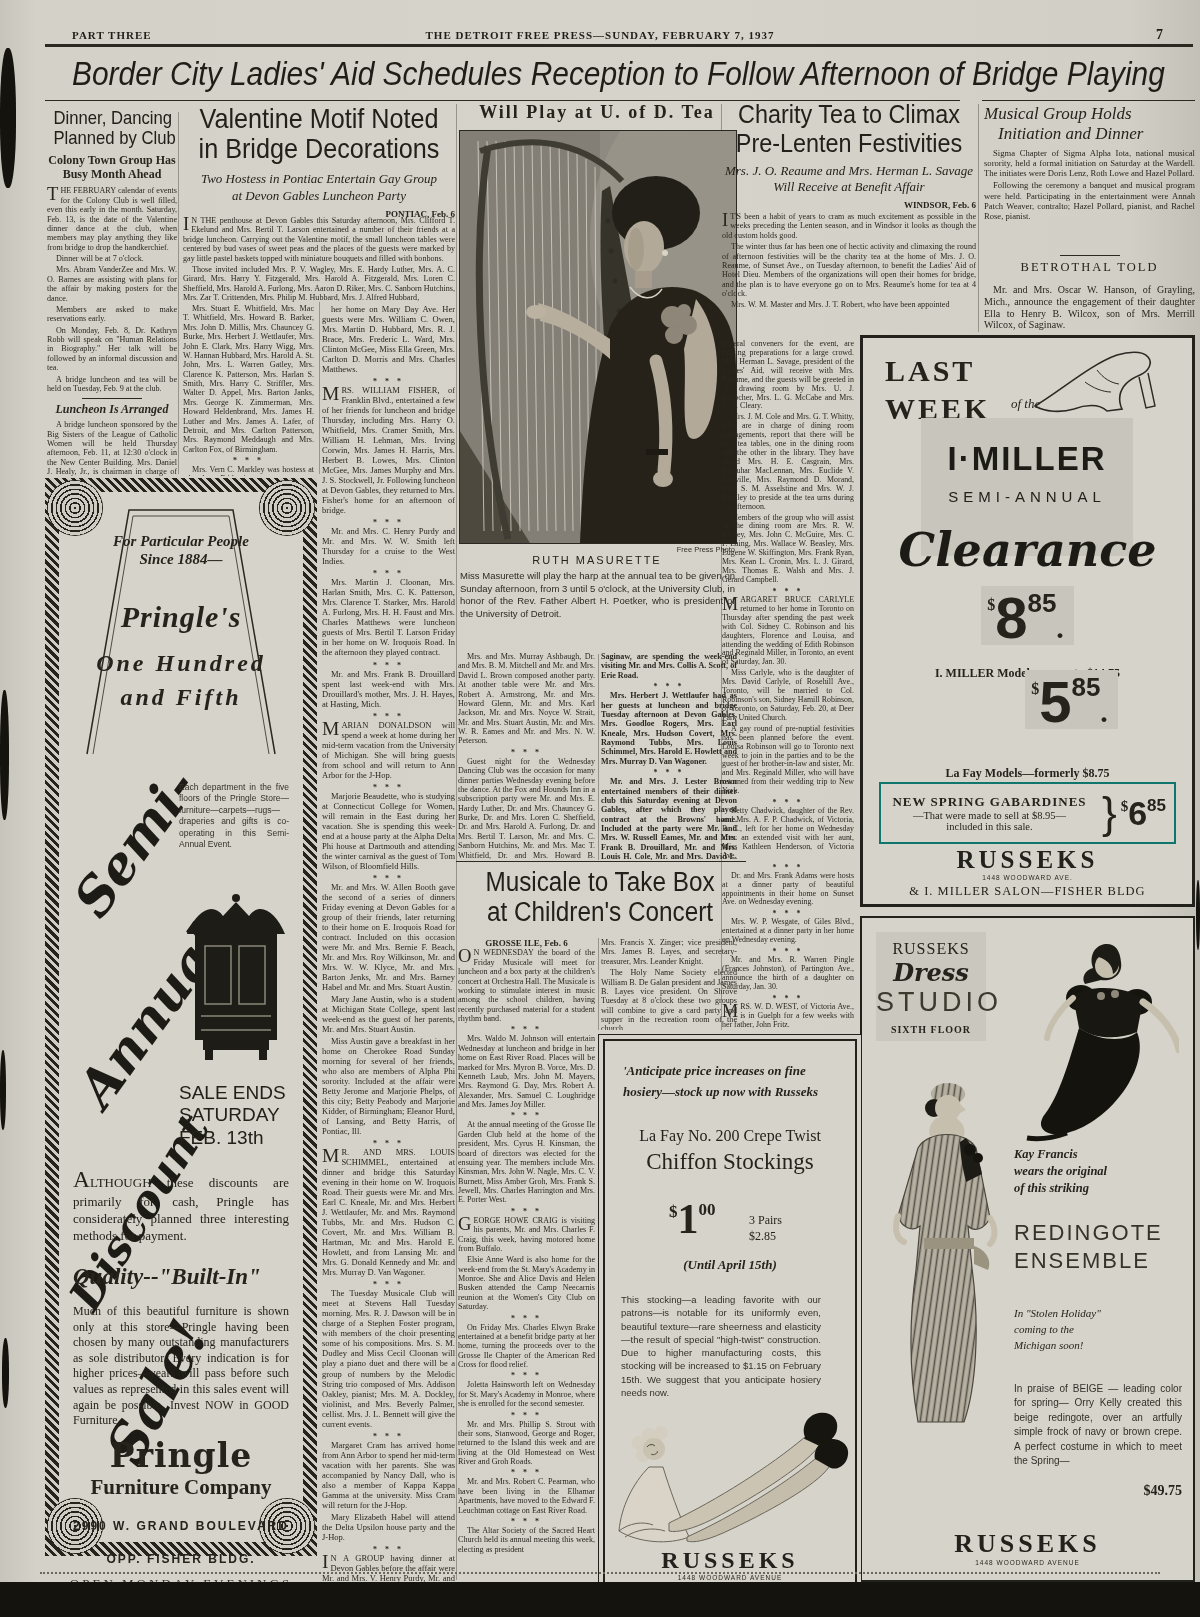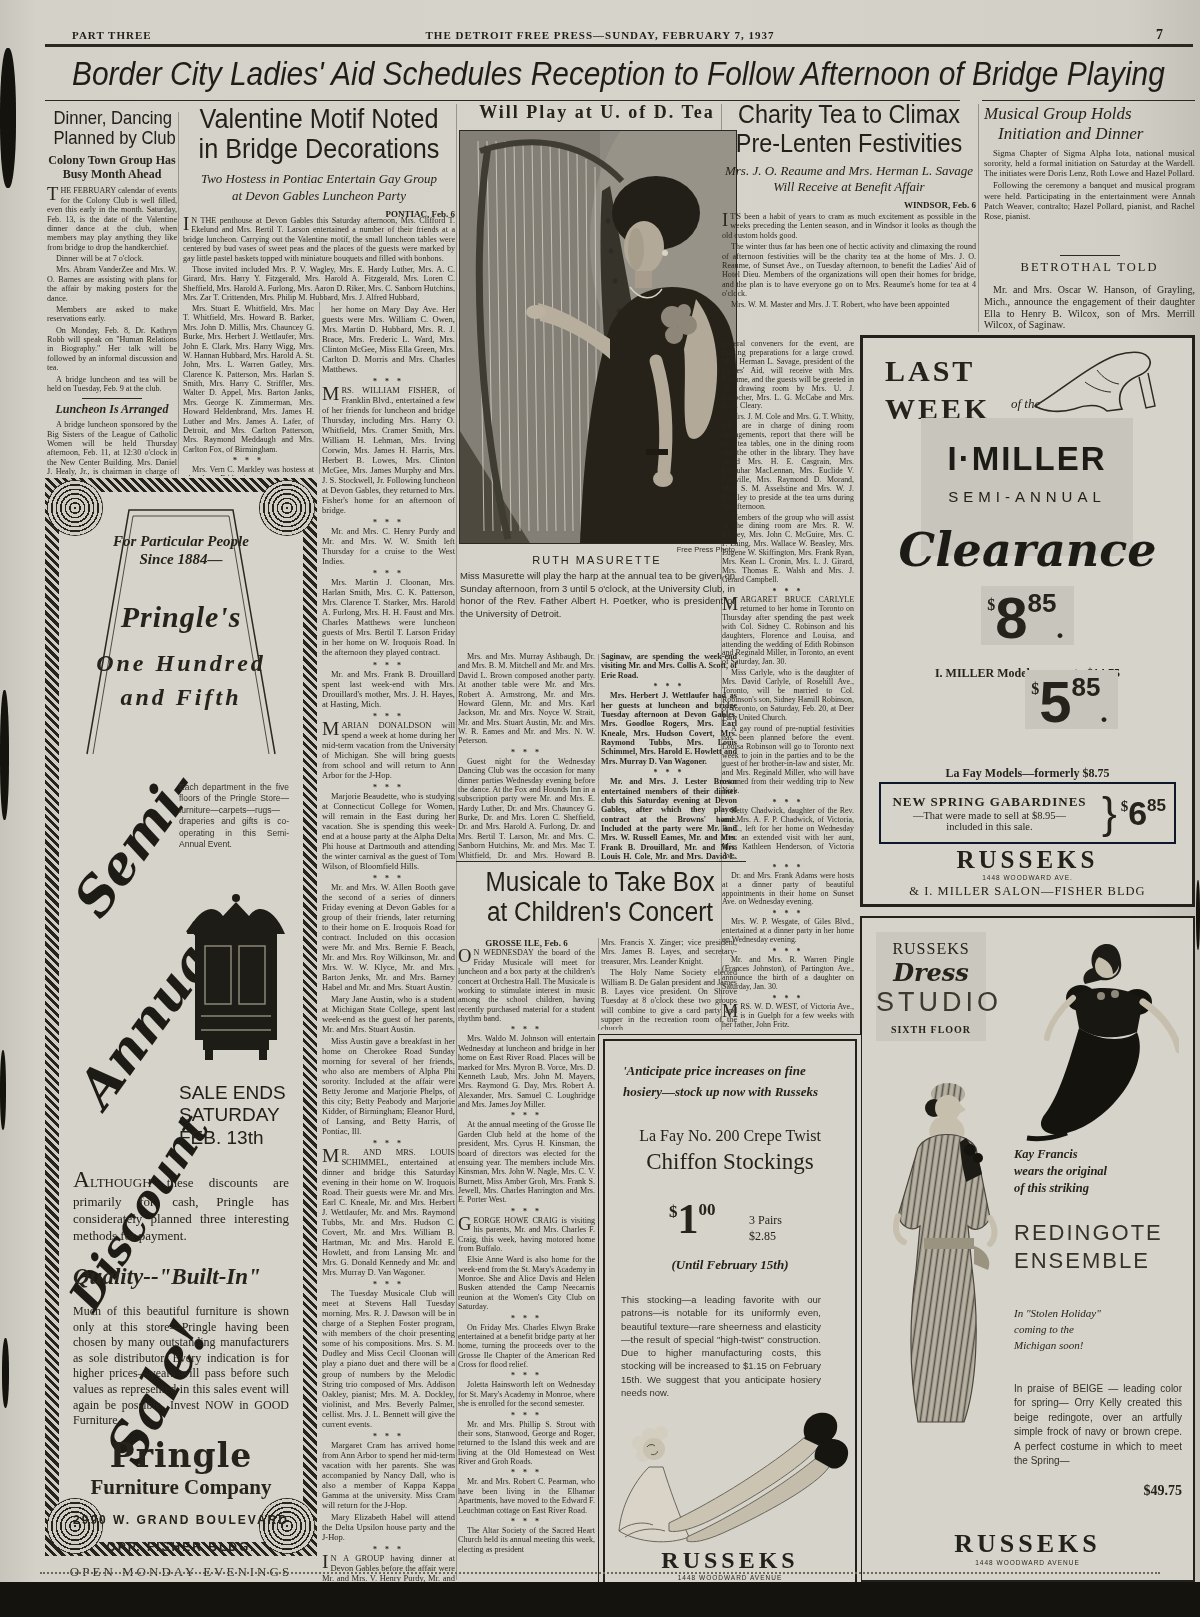--- a/index.html
+++ b/index.html
@@ -49,39 +49,39 @@
   .pr-note{position:absolute;font-family:"Liberation Sans",sans-serif;font-size:8.5px;line-height:1.35;
     text-align:justify;color:#34312a;}
   .pr-ends{position:absolute;font-family:"Liberation Sans",sans-serif;font-size:19px;line-height:1.18;color:#22201a;}
   .pr-alth{position:absolute;font-size:13px;line-height:1.3;text-align:justify;}
   .pr-alth::first-letter{font-size:1.8em;}
   .pr-qual{position:absolute;font-weight:bold;font-style:italic;font-size:23px;}
   .pr-body{position:absolute;font-size:12px;line-height:1.3;text-align:justify;}
   .pr-co{position:absolute;text-align:center;width:100%;}
   .pr-co .nm{font-family:"DejaVu Serif",serif;font-weight:bold;font-size:33px;letter-spacing:1px;}
   .pr-co .nm2{font-weight:bold;font-size:21px;}
-  .pr-co .ad{font-family:"Liberation Sans",sans-serif;font-weight:bold;font-size:12px;letter-spacing:2px;margin-top:13px;}
+  .pr-co .ad{font-family:"Liberation Sans",sans-serif;font-weight:bold;font-size:12px;letter-spacing:2px;margin-top:19px;}
   .pr-co .hrs{font-size:13px;letter-spacing:3px;margin-top:10px;color:#33302a;}
   
   .im{border:3px solid #23211b;}
   .im-lw{position:absolute;left:22px;top:14px;font-size:30px;font-weight:600;letter-spacing:3px;line-height:1.25;}
   .im-of{font-style:italic;font-size:13px;font-weight:400;letter-spacing:0;margin-left:23px;}
   .im-brandbox{position:absolute;left:58px;top:80px;width:212px;height:138px;background:#c8c5bc;text-align:center;}
   .im-brand{font-family:"Liberation Sans",sans-serif;font-weight:bold;font-size:33px;letter-spacing:2px;margin-top:22px;color:#1d1b15;}
   .im-semi{font-family:"Liberation Sans",sans-serif;font-size:15px;letter-spacing:5px;margin-top:10px;color:#22201a;}
   .im-clr{position:absolute;left:0;top:185px;width:100%;text-align:center;
     font-family:"DejaVu Serif",serif;font-style:italic;font-weight:bold;font-size:46px;color:#1d1b15;}
   .price{position:absolute;text-align:center;}
   .price .patch{display:inline-block;background:#c8c5bc;padding:2px 10px 0 6px;}
   .price .ds{font-size:16px;vertical-align:28px;font-weight:bold;}
   .price .bi{font-family:"Liberation Sans",sans-serif;font-weight:bold;font-size:58px;line-height:.95;}
   .price .ct{font-family:"Liberation Sans",sans-serif;font-weight:bold;font-size:26px;vertical-align:26px;}
   .price .pt{font-size:30px;font-weight:bold;}
   .im-cap{position:absolute;width:100%;text-align:center;font-weight:bold;font-size:12px;}
-  .im-gab{position:absolute;left:16px;top:444px;width:293px;height:58px;border:2px solid #0f172a;display:flex;align-items:center;}
+  .im-gab{position:absolute;left:16px;top:444px;width:293px;height:58px;border:2px solid #0f766e;display:flex;align-items:center;}
   .im-gab .lt{flex:1;text-align:center;}
   .im-gab .t1{font-weight:bold;font-size:13px;letter-spacing:1px;}
   .im-gab .t2{font-size:10.5px;}
   .im-gab .br{font-size:44px;font-weight:300;font-family:"Liberation Sans",sans-serif;margin:0 4px;}
   .im-gab .pr6{white-space:nowrap;margin-right:8px;}
   .im-gab .ds{font-size:15px;vertical-align:14px;font-weight:bold;}
   .im-gab .bi{font-family:"Liberation Sans",sans-serif;font-weight:bold;font-size:34px;}
   .im-gab .ct{font-family:"Liberation Sans",sans-serif;font-weight:bold;font-size:17px;vertical-align:14px;}
   
   .lf{border:1px solid #23211b;outline:2px solid #23211b;outline-offset:-7px;}
@@ -497,21 +497,21 @@
     </div>
     <div class="lf-p1">La Fay No. 200 Crepe Twist</div>
     <div class="lf-p2">Chiffon Stockings</div>
     <div class="lf-price">
       <span class="ds">$</span><span class="bi">1</span><span class="ct">00</span>
     </div>
     <div class="lf-pairs">
       <div>3 Pairs</div>
       <div>$2.85</div>
     </div>
-    <div class="lf-until">(Until February 15th)</div>
+    <div class="lf-until">(Until April 15th)</div>
     <div class="lf-body">This stocking—a leading favorite with our patrons—is notable for its uniformly even, beautiful texture—rare sheerness and elasticity—the result of special "high-twist" construction. Due to higher manufacturing costs, this stocking will be increased to $1.15 on February 15th. We suggest that you anticipate hosiery needs now.</div>
     <svg class="abs" style="left:10px;top:368px;" width="242" height="150" viewBox="0 0 242 150">
       <g fill="#d4cec0">
           <circle cx="30" cy="40" r="7"></circle>
           <circle cx="40" cy="32" r="7"></circle>
           <circle cx="52" cy="30" r="7"></circle>
           <circle cx="44" cy="44" r="8"></circle>
           <circle cx="34" cy="52" r="7"></circle>
         </g>
       <circle cx="45" cy="46" r="11" fill="#c9c2b1"></circle>

